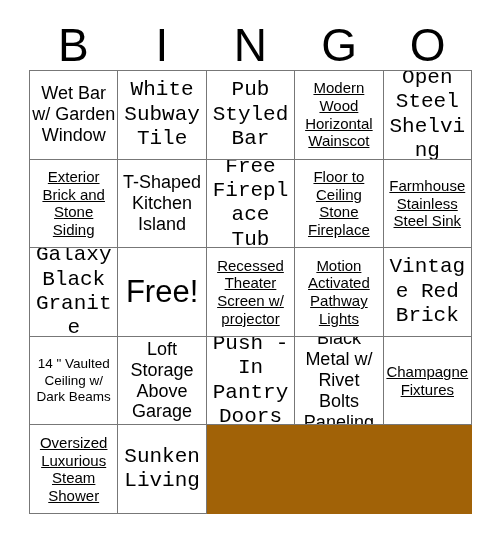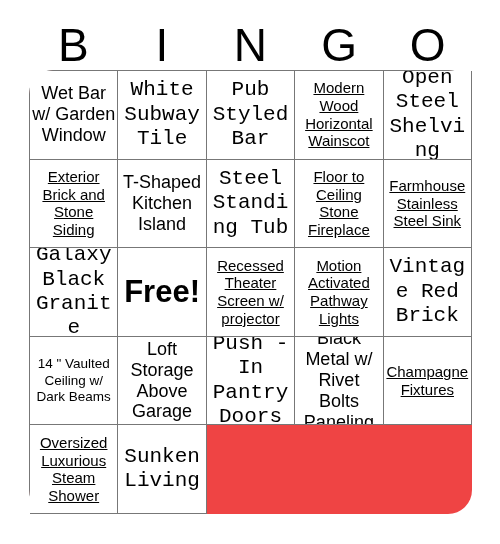--- a/index.html
+++ b/index.html
@@ -51,22 +51,21 @@
     left: 29px;
     top: 70px;
     width: 443px;
     height: 444px;
     display: grid;
     grid-template-columns: repeat(5, 1fr);
     grid-template-rows: repeat(5, 1fr);
     border-top: 1.5px solid #777777;
     border-left: 1.5px solid #777777;
     box-sizing: border-box;
-    background: #ef4444;
-    border-radius: 24px;
+    background: #a16207;
   }
   .bingo-cell {
     border-right: 1.5px solid #777777;
     border-bottom: 1.5px solid #777777;
     box-sizing: border-box;
     display: flex;
     align-items: center;
     justify-content: center;
     text-align: center;
     padding: 1px 2px;
@@ -75,21 +74,21 @@
   }
   .cell-text {
     display: block;
     width: 100%;
     line-height: 1.16;
     word-wrap: break-word;
     hyphens: none;
   }
 
   
-  .fs-xl  { font-size: 31px; line-height: 1.12; font-weight: bold; }
+  .fs-xl  { font-size: 31px; line-height: 1.12; }
   .fs-lg  { font-size: 21px; line-height: 1.16; font-family: Liberation Mono, monospace; }
   .fs-md  { font-size: 18px; line-height: 1.16; }
   .fs-sm  { font-size: 15px; line-height: 1.18; text-decoration: underline; }
   .fs-xs  { font-size: 13.5px; line-height: 1.2; }
 </style>
 </head>
 <body>
 
 <div id="bingo-card">
 
@@ -119,21 +118,21 @@
         <span class="cell-text fs-lg">Open Steel Shelving</span>
       </div>
 
     <div class="bingo-cell">
         <span class="cell-text fs-sm">Exterior Brick and Stone Siding</span>
       </div>
     <div class="bingo-cell">
         <span class="cell-text fs-md">T-Shaped Kitchen Island</span>
       </div>
     <div class="bingo-cell">
-        <span class="cell-text fs-lg">Steel Standing Tub</span>
+        <span class="cell-text fs-lg">Free Fireplace Tub</span>
       </div>
     <div class="bingo-cell">
         <span class="cell-text fs-sm">Floor to Ceiling Stone Fireplace</span>
       </div>
 
     <div class="bingo-cell">
         <span class="cell-text fs-sm">Farmhouse Stainless Steel Sink</span>
       </div>
     <div class="bingo-cell">
         <span class="cell-text fs-lg">Galaxy Black Granite</span>

